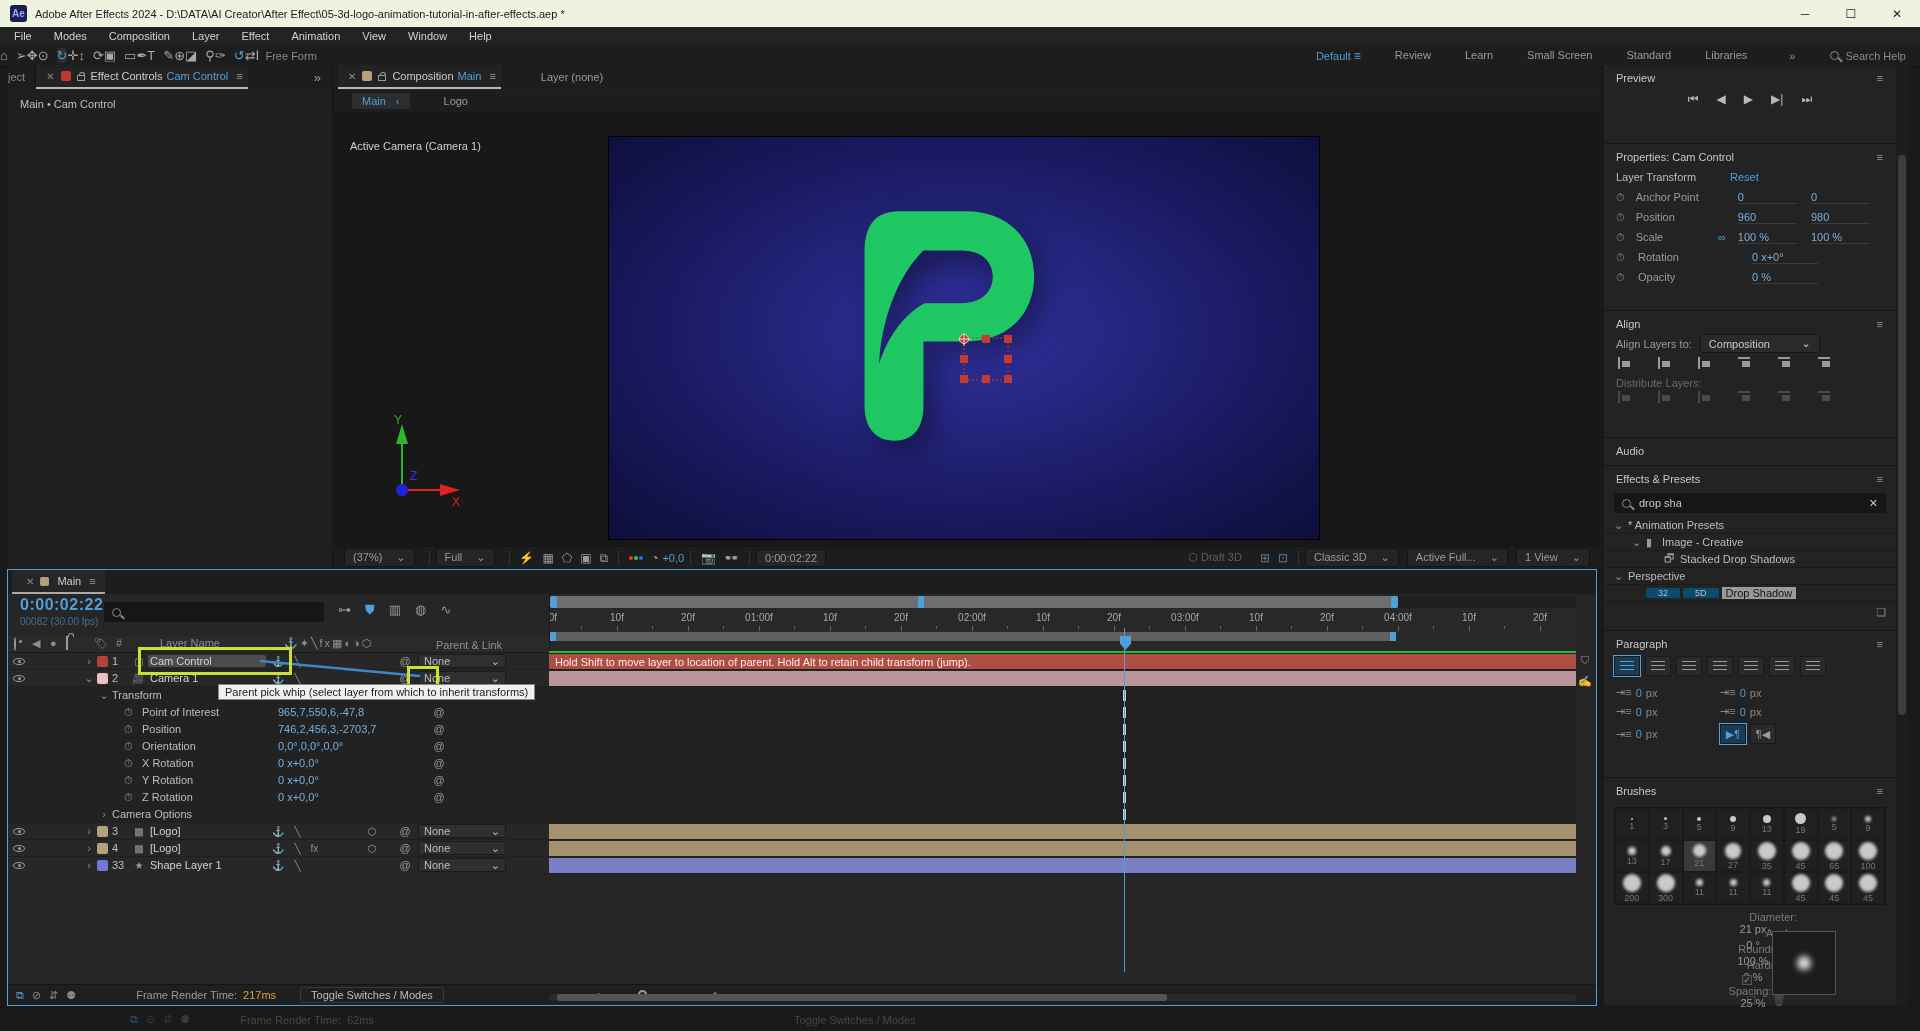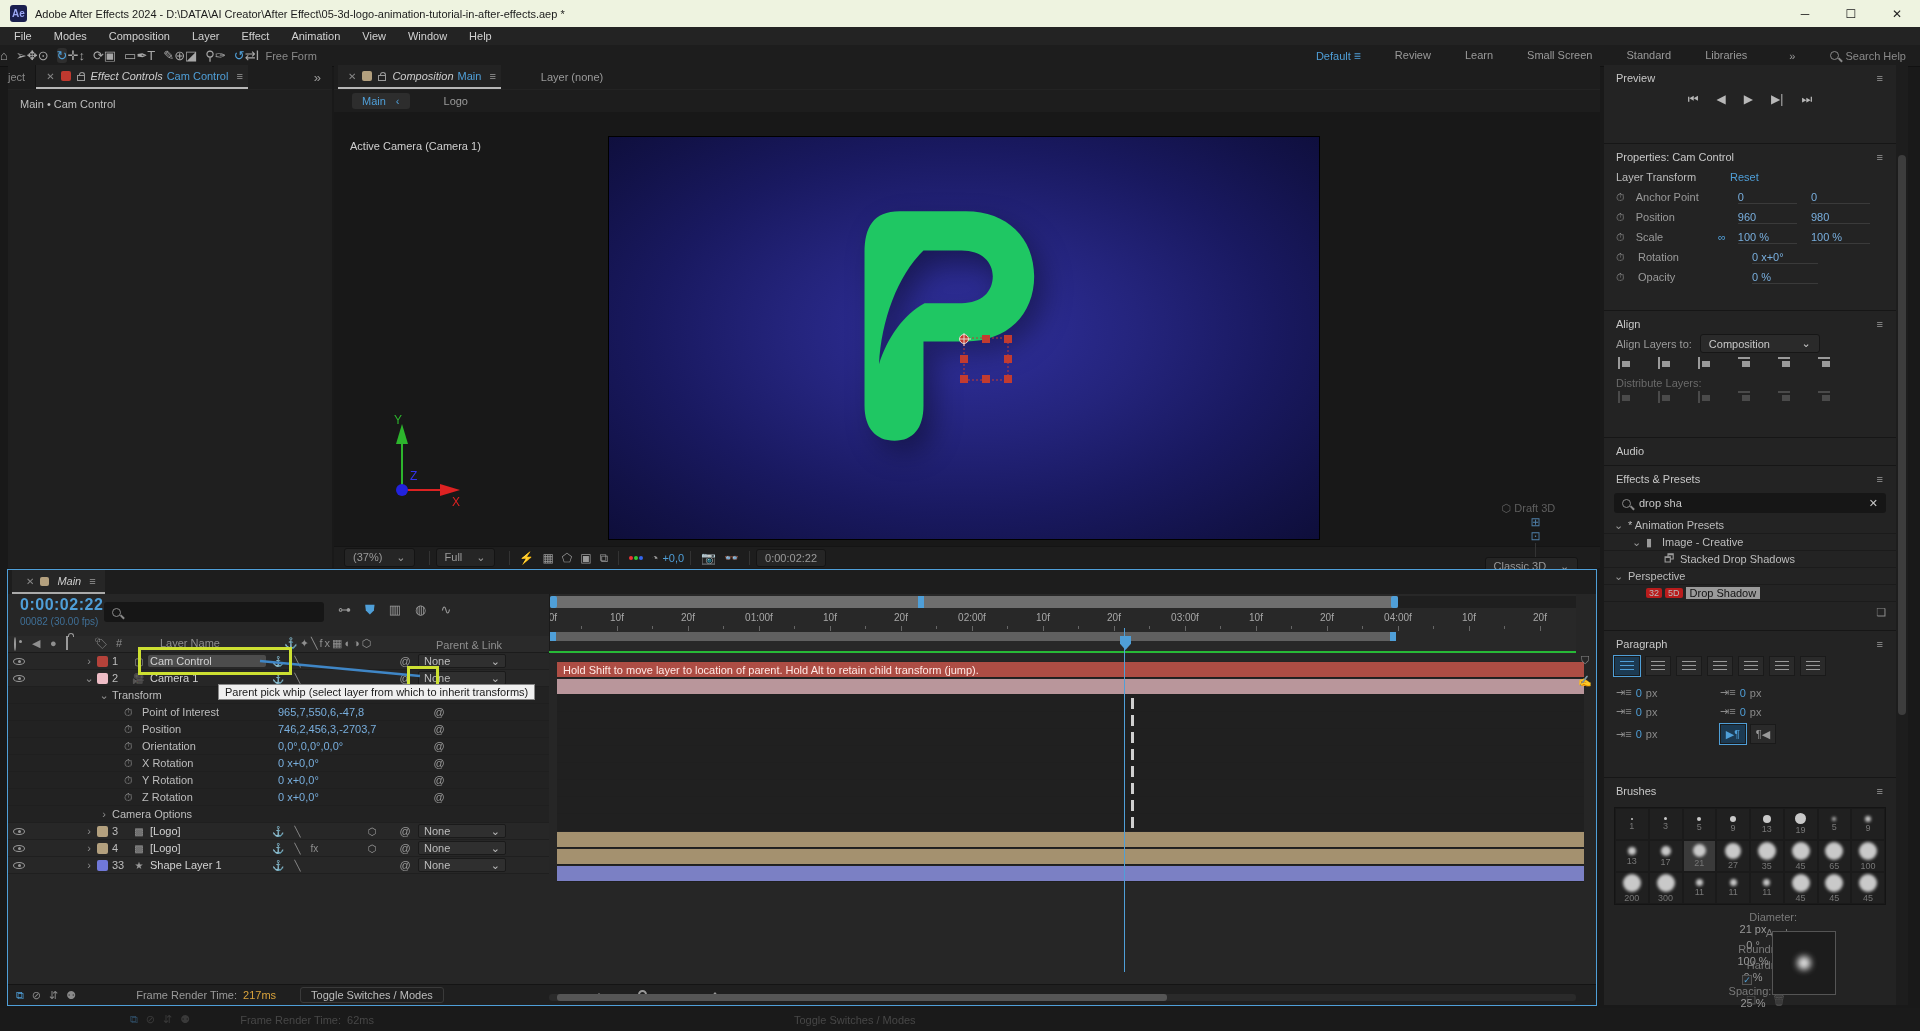--- a/index.html
+++ b/index.html
@@ -25,21 +25,21 @@
   .ws-menu{color:#4f9fd8;font-size:12px;}
   .searchhelp{display:flex;align-items:center;gap:6px;color:#8a8a8a;}
   .mag{position:relative;width:9px;height:9px;border:1.5px solid #8a8a8a;border-radius:50%;}
   .mag::after{content:"";position:absolute;left:7px;top:7px;width:5px;height:1.5px;background:#8a8a8a;transform:rotate(45deg);}
   
   .tabbar{height:24px;background:#1d1d1d;display:flex;align-items:center;color:#9a9a9a;}
   .tab-x{color:#888;margin:0 6px;font-size:10px;}
   .swatch{width:10px;height:10px;border-radius:2px;margin-right:6px;}
   .lock{position:relative;width:8px;height:6px;border:1px solid #9a9a9a;margin-right:6px;margin-top:3px;}
   .lock::before{content:"";position:absolute;left:1px;top:-4px;width:4px;height:3px;border:1px solid #9a9a9a;border-bottom:none;border-radius:3px 3px 0 0;}
-  .tabname{color:#cdcdcd;font-style:italic;}
+  .tabname{color:#cdcdcd;}
   .tabtarget{color:#4f9fd8;margin-left:4px;}
   .pmenu{color:#9a9a9a;margin-left:8px;letter-spacing:1px;}
   .active-tab{border-bottom:2px solid #b8b8b8;height:24px;display:flex;align-items:center;padding:0 4px;background:#232323;}
   
   .ec{left:8px;top:65px;width:324px;height:503px;background:#232323;}
   .ec .content{position:absolute;left:0;top:25px;right:0;bottom:0;background:#1f1f1f;}
   
   .comp{left:334px;top:65px;width:1266px;height:503px;background:#232323;}
   .breadcrumb{position:absolute;left:0;top:25px;width:100%;height:22px;background:#1d1d1d;display:flex;align-items:center;padding-left:18px;gap:10px;}
   .crumb-main{background:#2d2d2d;color:#4f9fd8;padding:2px 10px;border-radius:3px;display:flex;gap:10px;align-items:center;}
@@ -72,21 +72,21 @@
   .reset{color:#4f9fd8;}
   .linkico{color:#4f9fd8;width:22px;}
   .al-row{display:flex;gap:22px;padding:4px 14px;}
   .al-ic{width:18px;height:14px;position:relative;}
   .al-ic i{position:absolute;background:#9a9a9a;}
   .al-ic.dis i{background:#4a4a4a;}
   .dropdown{background:#2a2a2a;border:1px solid #161616;border-radius:3px;padding:2px 8px;color:#c8c8c8;display:flex;justify-content:space-between;align-items:center;}
   .search-field{margin:4px 10px;background:#161616;border-radius:3px;height:20px;display:flex;align-items:center;padding:0 8px;color:#c8c8c8;gap:8px;}
   .tree-row{height:17px;display:flex;align-items:center;border-bottom:1px solid #1b1b1b;color:#bdbdbd;}
   .tree-sel{background:#9a9a9a;color:#111;padding:0 4px;}
-  .badge{background:#b91c1c;color:#bbb;font-size:9px;padding:0 3px;border-radius:2px;margin-right:3px;}
+  .badge{background:#0c4a6e;color:#bbb;font-size:9px;padding:0 12px;border-radius:2px;margin-right:3px;}
   .para-btn{width:26px;height:20px;background:#2a2a2a;border:1px solid #1a1a1a;display:flex;align-items:center;justify-content:center;}
   .para-btn.on{background:#1c3a52;outline:1px solid #4f9fd8;}
   .bars{width:14px;height:10px;background:repeating-linear-gradient(#9a9a9a 0 1.5px,transparent 1.5px 4px);}
   .para-btn.on .bars{background:repeating-linear-gradient(#4f9fd8 0 1.5px,transparent 1.5px 4px);}
   .ind-field{display:flex;align-items:center;gap:4px;color:#8a8a8a;width:86px;}
   .ind-v{color:#4f9fd8;}
   .brush-grid{margin:6px 10px;border:1px solid #141414;background:#202020;display:grid;grid-template-columns:repeat(8,1fr);}
   .bcell{height:32px;border:0.5px solid #1a1a1a;display:flex;flex-direction:column;align-items:center;justify-content:center;color:#777;font-size:9px;gap:1px;}
   .bcell.sel{background:#3a3a3a;}
   .bdot{background:#c9c9c9;border-radius:50%;}
@@ -130,21 +130,21 @@
   .ruler{position:absolute;left:541px;top:24px;width:1027px;height:60px;background:#282828;overflow:hidden;border-left:1px solid #1a1a1a;}
   .nav{position:absolute;left:0;top:2px;width:1027px;height:12px;background:#1f1f1f;}
   .nav-g{position:absolute;left:0;top:0;height:12px;background:#6e6e6e;border-radius:2px;}
   .nav-h{position:absolute;top:0;width:7px;height:12px;background:#4f9fd8;border-radius:2px;}
   .rlabel{position:absolute;top:18px;color:#a8a8a8;font-size:10px;transform:translateX(-50%);}
   .rtick{position:absolute;top:32px;width:1px;height:5px;background:#666;}
   .workbar{position:absolute;top:38px;height:9px;background:#606060;}
   .wa-h{position:absolute;top:38px;width:6px;height:9px;background:#4f9fd8;}
   .greenline{position:absolute;left:541px;top:81px;width:1027px;height:2px;background:#27b937;}
   .tracks{position:absolute;left:541px;top:83px;width:1027px;}
-  .track{position:absolute;left:8px;width:1027px;height:17px;border-bottom:1px solid #1f1f1f;background:#242424;margin-top:8px;}
+  .track{position:absolute;left:0;width:1027px;height:17px;border-bottom:1px solid #1f1f1f;background:#242424;}
   .track .bar{position:absolute;left:0;top:1px;width:1027px;height:15px;}
   .msgbar{display:flex;align-items:center;padding-left:6px;color:#ffe9e5;font-size:11px;background:#ad4d44;}
   .ctick{position:absolute;top:3px;width:3px;height:11px;background:#cfcfcf;}
   .playhead-line{position:absolute;top:58px;width:1px;height:344px;background:#4f9fd8;z-index:6;}
   .ph-head{position:absolute;top:42px;width:11px;height:14px;background:#4f9fd8;clip-path:polygon(0 0,100% 0,100% 55%,50% 100%,0 55%);z-index:6;}
   .tl-right{position:absolute;right:2px;top:84px;width:18px;display:flex;flex-direction:column;gap:8px;align-items:center;color:#8a8a8a;}
   .tl-foot{position:absolute;left:0;bottom:0;width:100%;height:21px;background:#1f1f1f;border-top:1px solid #141414;display:flex;align-items:center;color:#9a9a9a;}
   .foot-ic{margin-left:8px;font-size:11px;color:#8a8a8a;}
   .toggle-btn{border:1px solid #3a3a3a;border-radius:3px;padding:1px 10px;margin-left:24px;color:#bdbdbd;}
   .zslider{position:relative;width:90px;height:2px;background:#555;margin:0 8px;}
@@ -305,21 +305,21 @@
         </span>
       <span class="cicon">◔</span>
       <span class="bluev">+0,0</span>
       <span class="cdiv"></span>
       <span class="cicon">📷</span>
       <span class="cicon dim">👓</span>
       <span class="cdiv"></span>
       <span class="cbox">
           <span>0:00:02:22</span>
         </span>
-      <span style="margin-left:auto;display:flex;align-items:center;flex-direction:column;">
+      <span style="margin-left:auto;display:flex;align-items:center;">
         <span class="dim" style="margin-right:14px;">⬡ <span>Draft 3D</span></span>
         <span class="cicon" style="color:#4f7fa8">⊞</span>
         <span class="cicon" style="color:#4f7fa8">⊡</span>
         <span class="cdiv"></span>
         <span class="cbox">
             <span>Classic 3D</span>
             <span>⌄</span>
           </span>
         <span class="cbox">
             <span>Active Full...</span>

